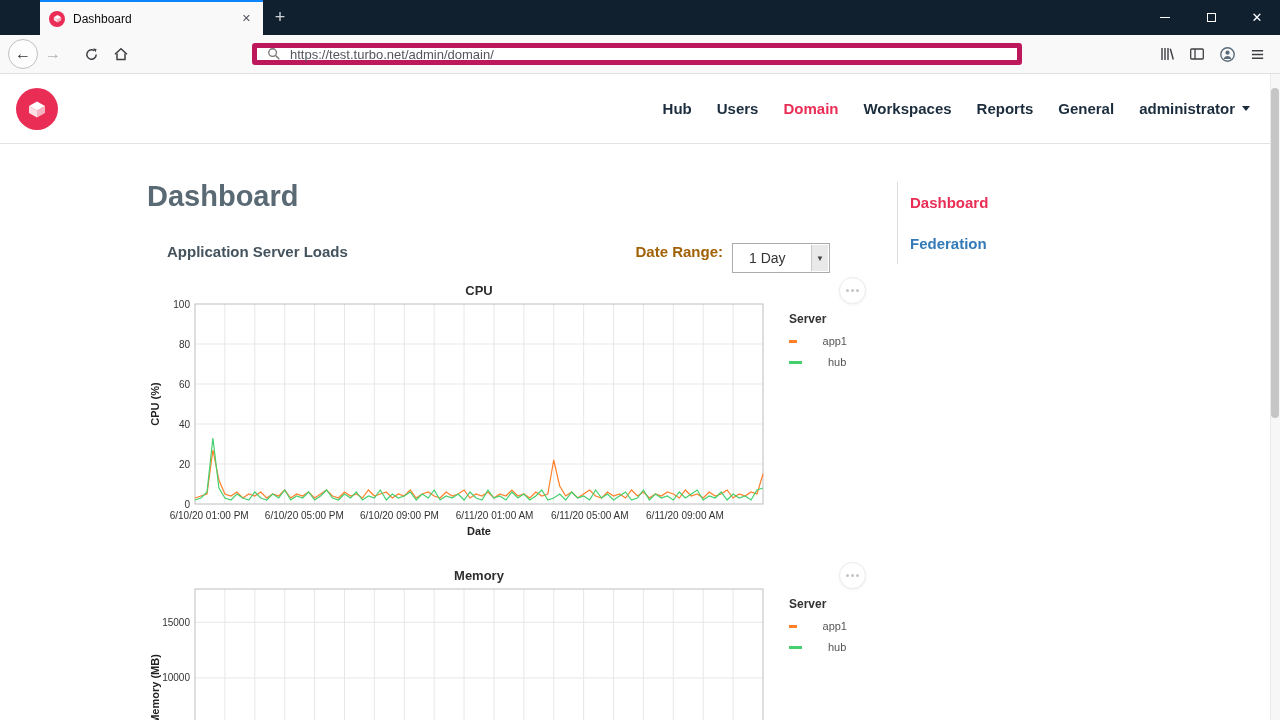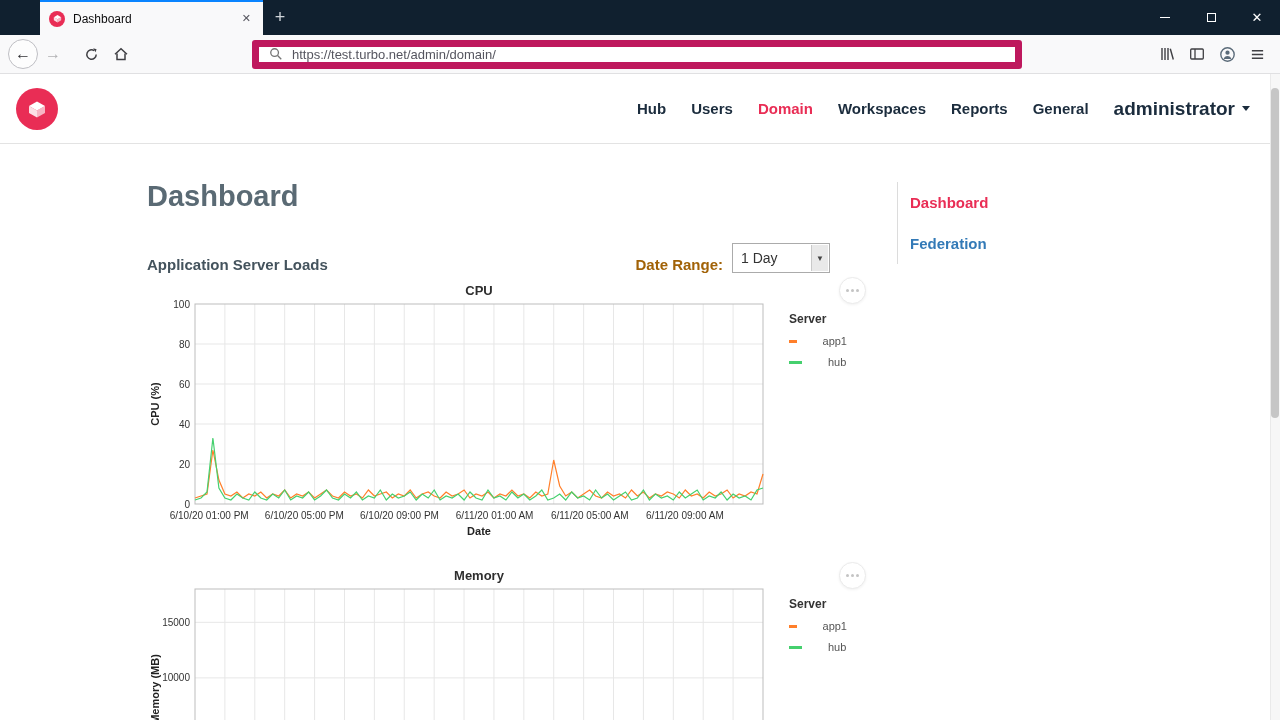--- a/index.html
+++ b/index.html
@@ -26,47 +26,47 @@
 
   
   .toolbar { height:39px; background:#f9f9fa; border-bottom:1px solid #e0e0e2;
              display:flex; align-items:center; padding:0 8px; flex-shrink:0; }
   .tb-btn { width:30px; height:30px; display:flex; align-items:center; justify-content:center;
             font-size:16px; color:#2f2f33; flex-shrink:0; }
   .tb-back { border:1px solid #bfbfc4; border-radius:50%; background:#fdfdfd; }
   .tb-fwd { color:#b1b1b3; }
   .tb-reload { margin-left:8px; }
   .tb-spacer { width:116px; flex-shrink:0; }
-  .urlbar { width:770px; height:29px; background:#fff; border:7px solid #be185d; border-radius:3px;
+  .urlbar { width:770px; height:22px; background:#fff; border:5px solid #be185d; border-radius:3px;
             display:flex; align-items:center; padding:0 10px; flex-shrink:0; }
   .url-text { font-size:13px; color:#55555f; margin-left:9px; white-space:nowrap; }
   .tb-flex { flex:1; }
 
   
   .viewport { flex:1; position:relative; overflow:hidden; background:#fff; }
 
   .site-header { height:70px; display:flex; align-items:center;
                  padding:0 30px 0 16px; border-bottom:1px solid #e3e3e3; }
   .logo { width:42px; height:42px; border-radius:50%; background:#e92d55;
           display:flex; align-items:center; justify-content:center; }
   .main-nav { margin-left:auto; display:flex; align-items:center; gap:25px; }
   .nav-link { font-size:15px; font-weight:bold; color:#1b2c3d; text-decoration:none; cursor:pointer; }
   .nav-link.active { color:#e92d55; }
-  .user-menu { font-size:19px; font-weight:bold; color:#1b2c3d; display:flex; align-items:center; gap:7px; cursor:pointer; }
+  .user-menu { font-size:15px; font-weight:bold; color:#1b2c3d; display:flex; align-items:center; gap:7px; cursor:pointer; }
   .caret { width:0; height:0; border-left:4px solid transparent; border-right:4px solid transparent;
            border-top:5px solid #1b2c3d; display:inline-block; }
 
   .content { display:flex; align-items:flex-start; }
   .main { margin-left:147px; width:719px; flex-shrink:0; }
   .page-title { margin-top:36px; font-size:29px; font-weight:600; color:#5a6a74; }
-  .section-row { margin-top:30px; display:flex; align-items:flex-end; padding-right:36px; height:30px; }
+  .section-row { margin-top:30px; display:flex; align-items:flex-start; padding-right:36px; height:30px;margin-left:20px; }
   .section-title { font-size:15px; font-weight:bold; color:#44535d; }
   .dr-label { margin-left:auto; font-size:15px; font-weight:bold; color:#a16207; margin-right:9px; }
   .select { width:98px; height:30px; border:1px solid #ababab; background:#fff; position:relative;
-            display:flex; align-items:center; padding-left:8px; font-size:14px; color:#333; cursor:pointer; }
+            display:flex; align-items:center; padding-left:16px; font-size:14px; color:#333; cursor:pointer; }
   .select-arrow { position:absolute; right:1px; top:1px; bottom:1px; width:17px; background:#e9e9e9;
                   border-left:1px solid #c9c9c9; display:flex; align-items:center; justify-content:center;
                   font-size:8px; color:#444; }
 
   .chart-block { position:relative; margin-top:10px; }
   .chart-block + .chart-block { margin-top:30px; }
   .chart-title { font-size:13px; font-weight:bold; color:#2e2e2e; width:568px; margin-left:48px; text-align:center; }
   .chart-flex { display:flex; align-items:flex-start; }
   svg.chart { display:block; font-family:"Liberation Sans", sans-serif; }
   .legend { margin-left:12px; margin-top:14px; width:58px; }

